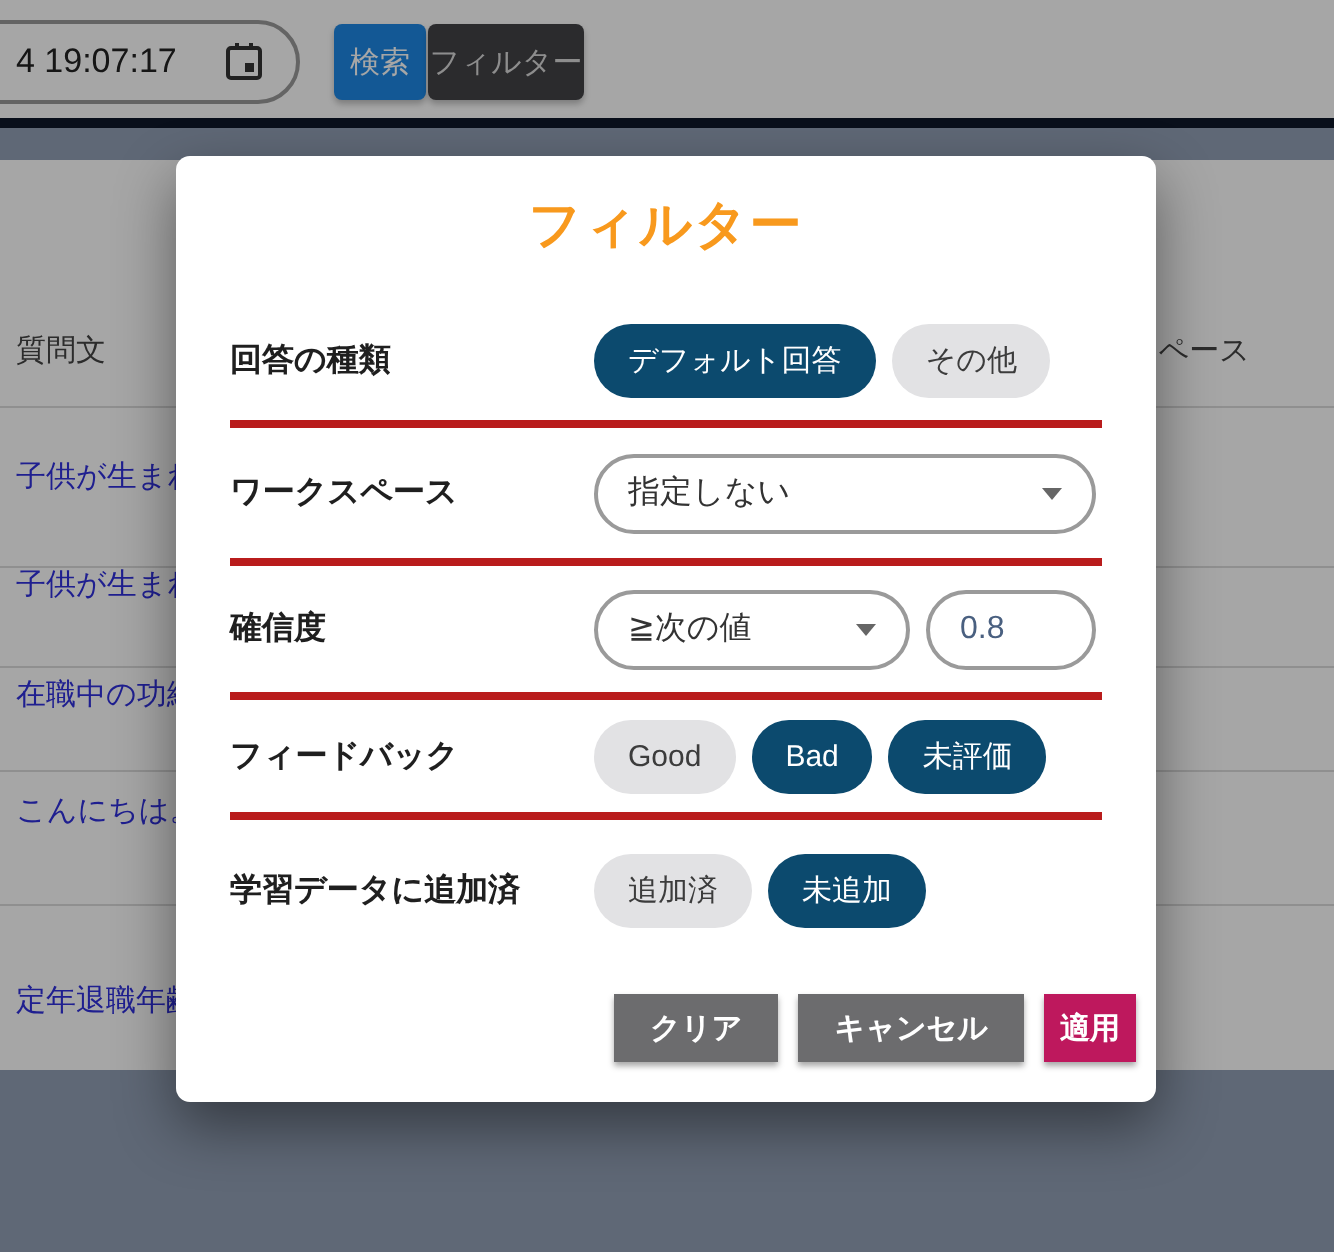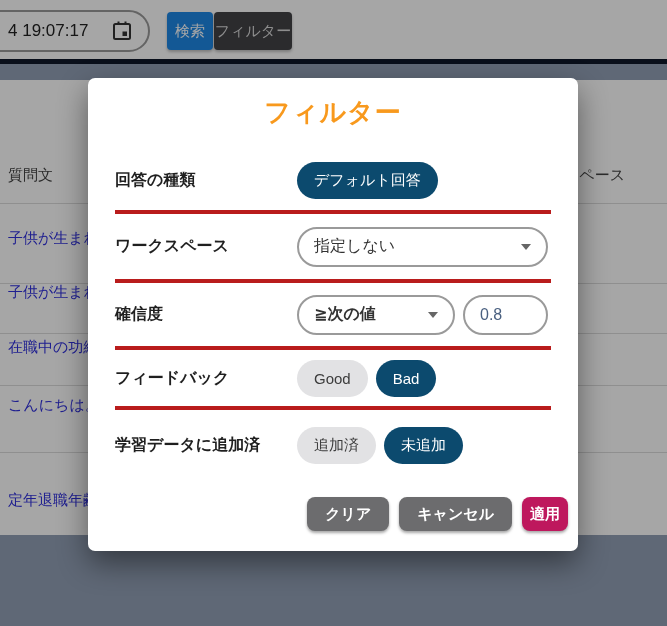--- a/index.html
+++ b/index.html
@@ -80,38 +80,38 @@
   }
   .pill.on  { background:#0c4a6e; color:#fff; font-weight:400; }
   .pill.off { background:#e2e2e4; color:#3c3c3c; }
 
   .dd {
     display:flex; align-items:center; justify-content:space-between;
     height:40px; border:2px solid #9a9a9a; border-radius:21px;
     padding:0 15px; font-size:16px; color:#333; cursor:pointer; background:#fff;
   }
   .dd-ws   { width:251px; }
-  .dd-conf { width:158px;font-weight:bold; }
+  .dd-conf { width:158px; }
   .chev {
     width:0; height:0; border-left:5px solid transparent;
     border-right:5px solid transparent; border-top:6px solid #666;
     margin-left:8px; flex:none;
   }
   .num-input {
     width:85px; height:40px; border:2px solid #9a9a9a; border-radius:21px;
     padding:0 15px; font-size:16px; color:#4a6080; outline:none;
     font-family:inherit; background:#fff;
   }
 
   .m-footer {
     display:flex; justify-content:flex-end; align-items:center;
     gap:10px; margin:17px 10px 0 0;
   }
   .f-btn {
-    height:34px; border:none; border-radius:8px; color:#fff; font-size:15px;
+    height:34px; border:none; border-radius:0; color:#fff; font-size:15px;
     font-weight:bold; cursor:pointer; box-shadow:0 2px 3px rgba(0,0,0,0.35);
     font-family:inherit; padding:0 18px;
   }
   .f-gray  { background:#6c6c6e; }
   .f-green { background:#be185d; padding:0 8px; }
 </style>
 </head>
 <body>
 
 <div class="toolbar">
@@ -147,20 +147,21 @@
 
 <div class="modal">
   <div class="modal-title">フィルター</div>
 
   <div class="m-rows">
 
     <div class="m-row r1">
       <div class="m-label">回答の種類</div>
       <div class="m-controls">
         <button class="pill on">デフォルト回答</button>
+        <button class="pill off">その他</button>
       </div>
     </div>
 
     <div class="m-row r2">
       <div class="m-label">ワークスペース</div>
       <div class="m-controls">
         <div class="dd dd-ws">
           <span>指定しない</span>
           <span class="chev"></span>
         </div>
@@ -176,20 +177,21 @@
         </div>
         <input class="num-input" type="text" value="0.8" style="">
       </div>
     </div>
 
     <div class="m-row r4">
       <div class="m-label">フィードバック</div>
       <div class="m-controls">
         <button class="pill off">Good</button>
         <button class="pill on">Bad</button>
+        <button class="pill on">未評価</button>
       </div>
     </div>
 
     <div class="m-row r5 last">
       <div class="m-label">学習データに追加済</div>
       <div class="m-controls">
         <button class="pill off">追加済</button>
         <button class="pill on">未追加</button>
       </div>
     </div>

